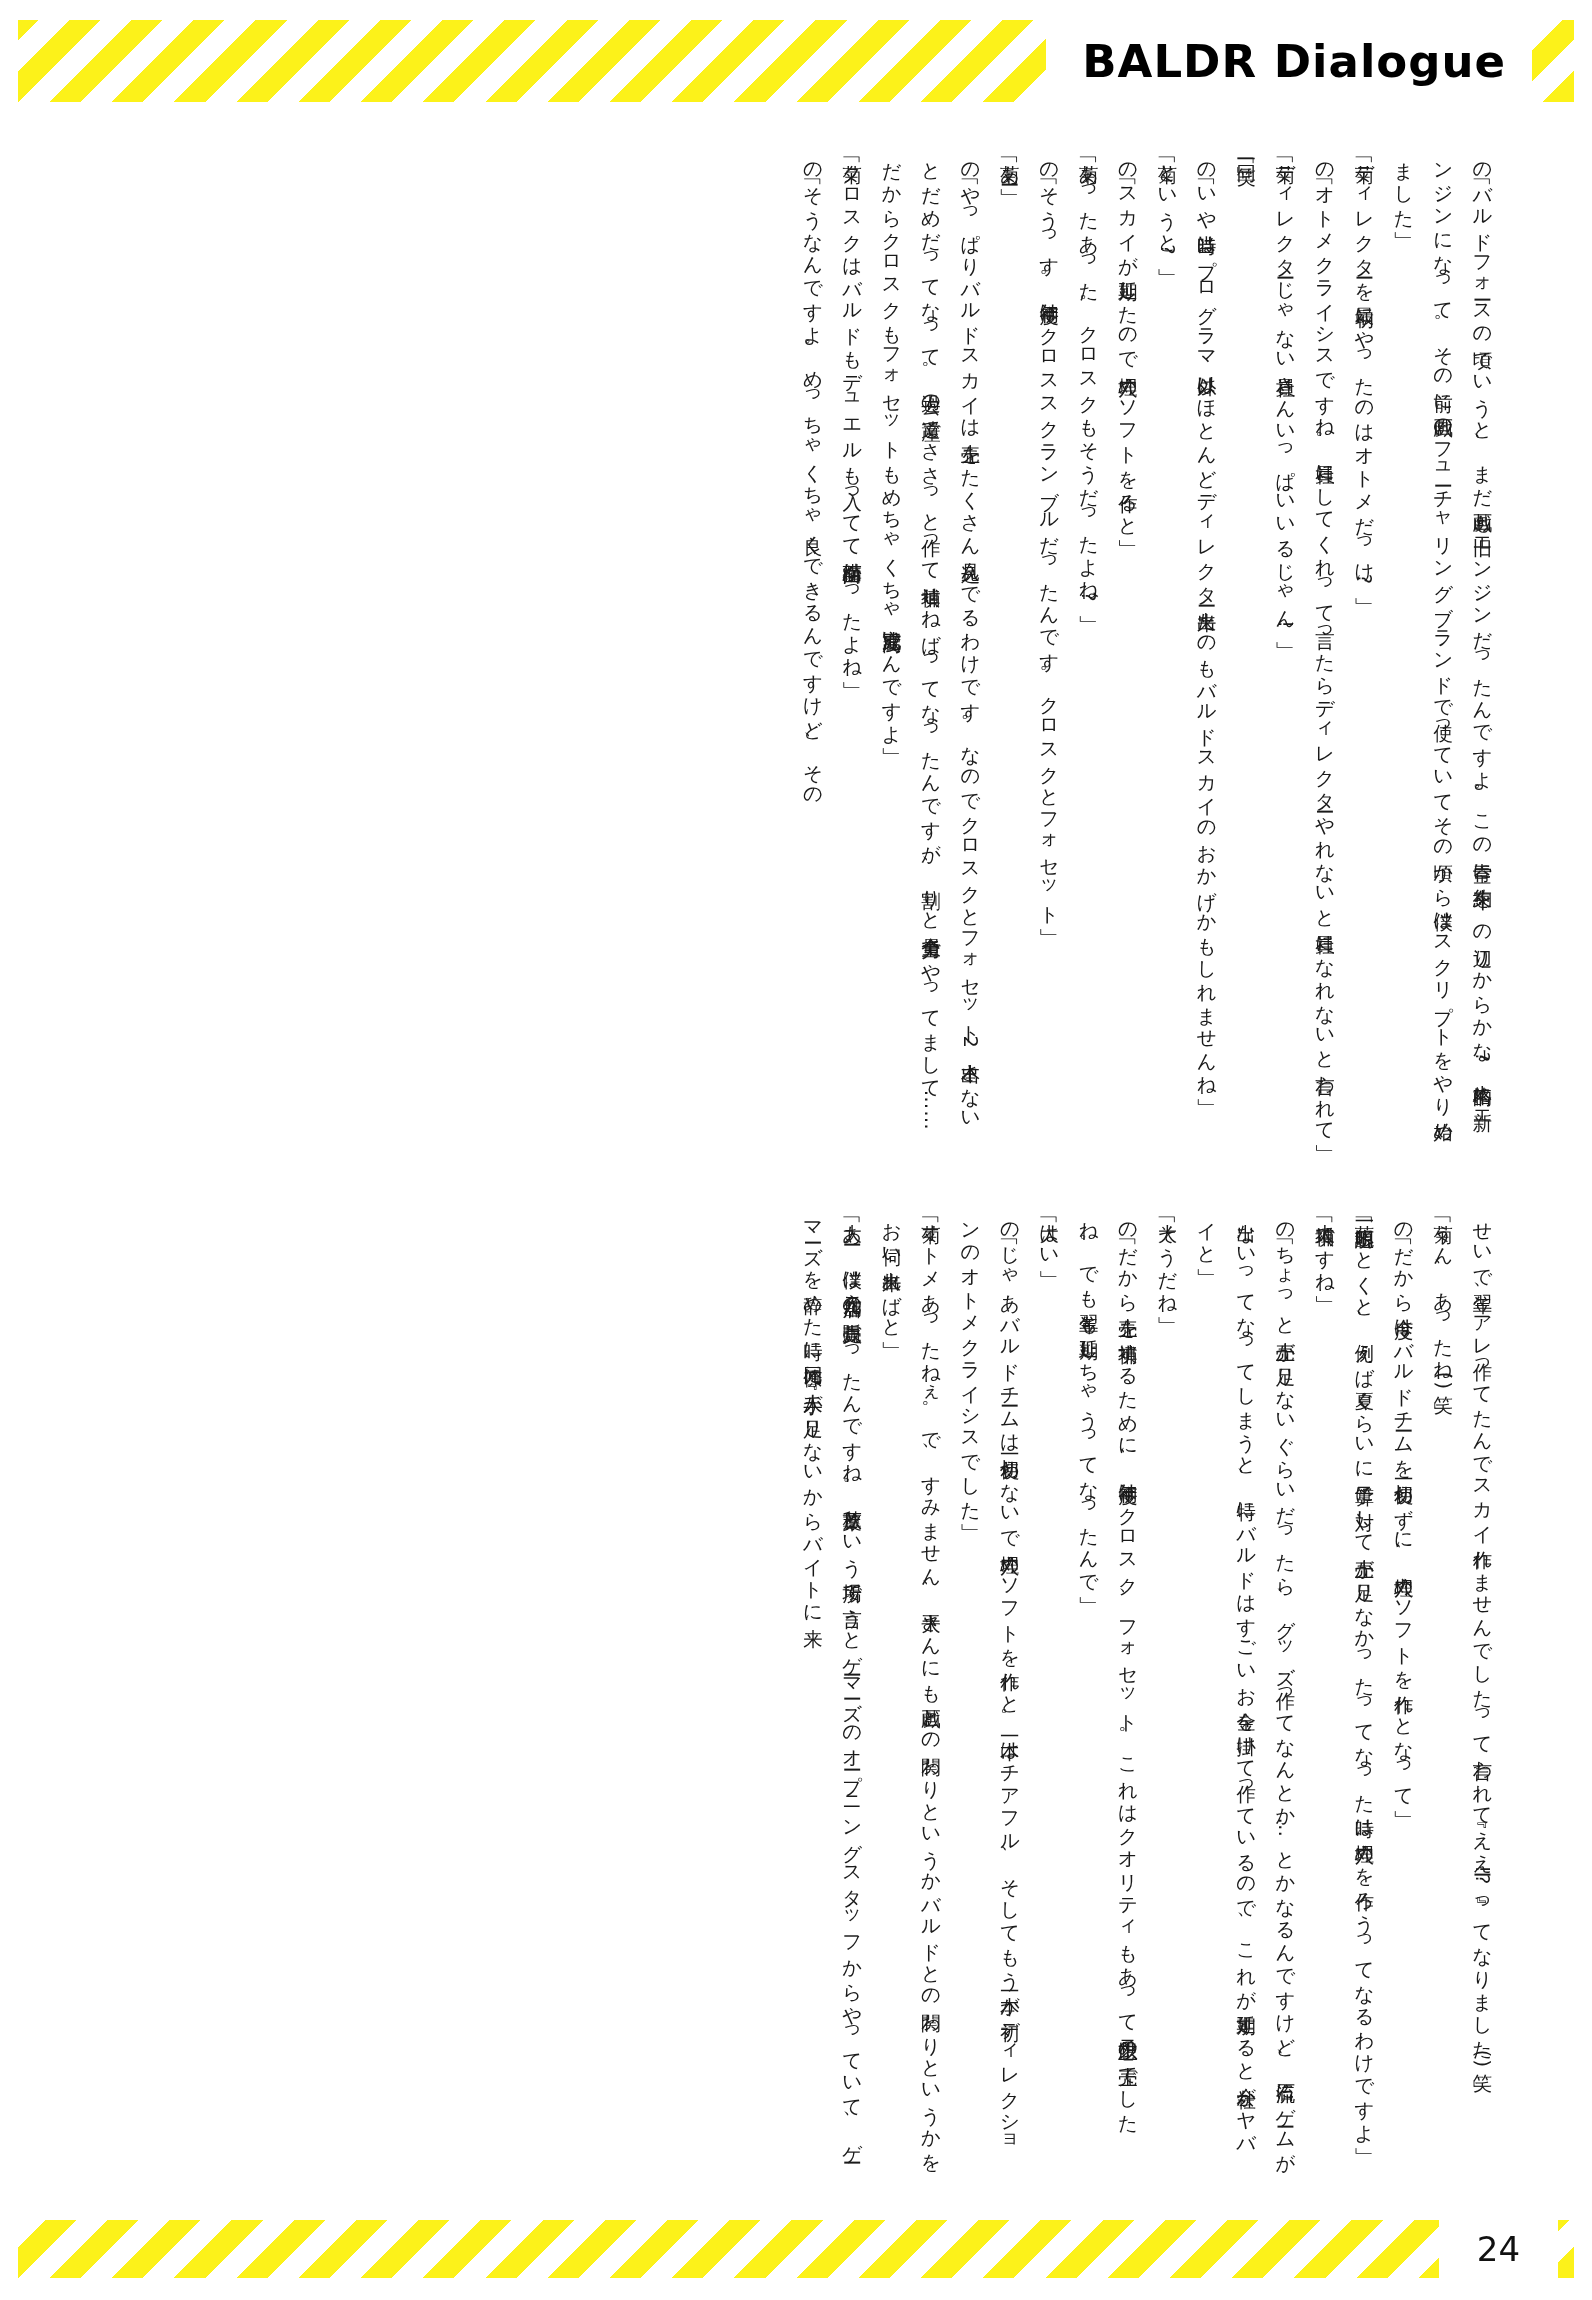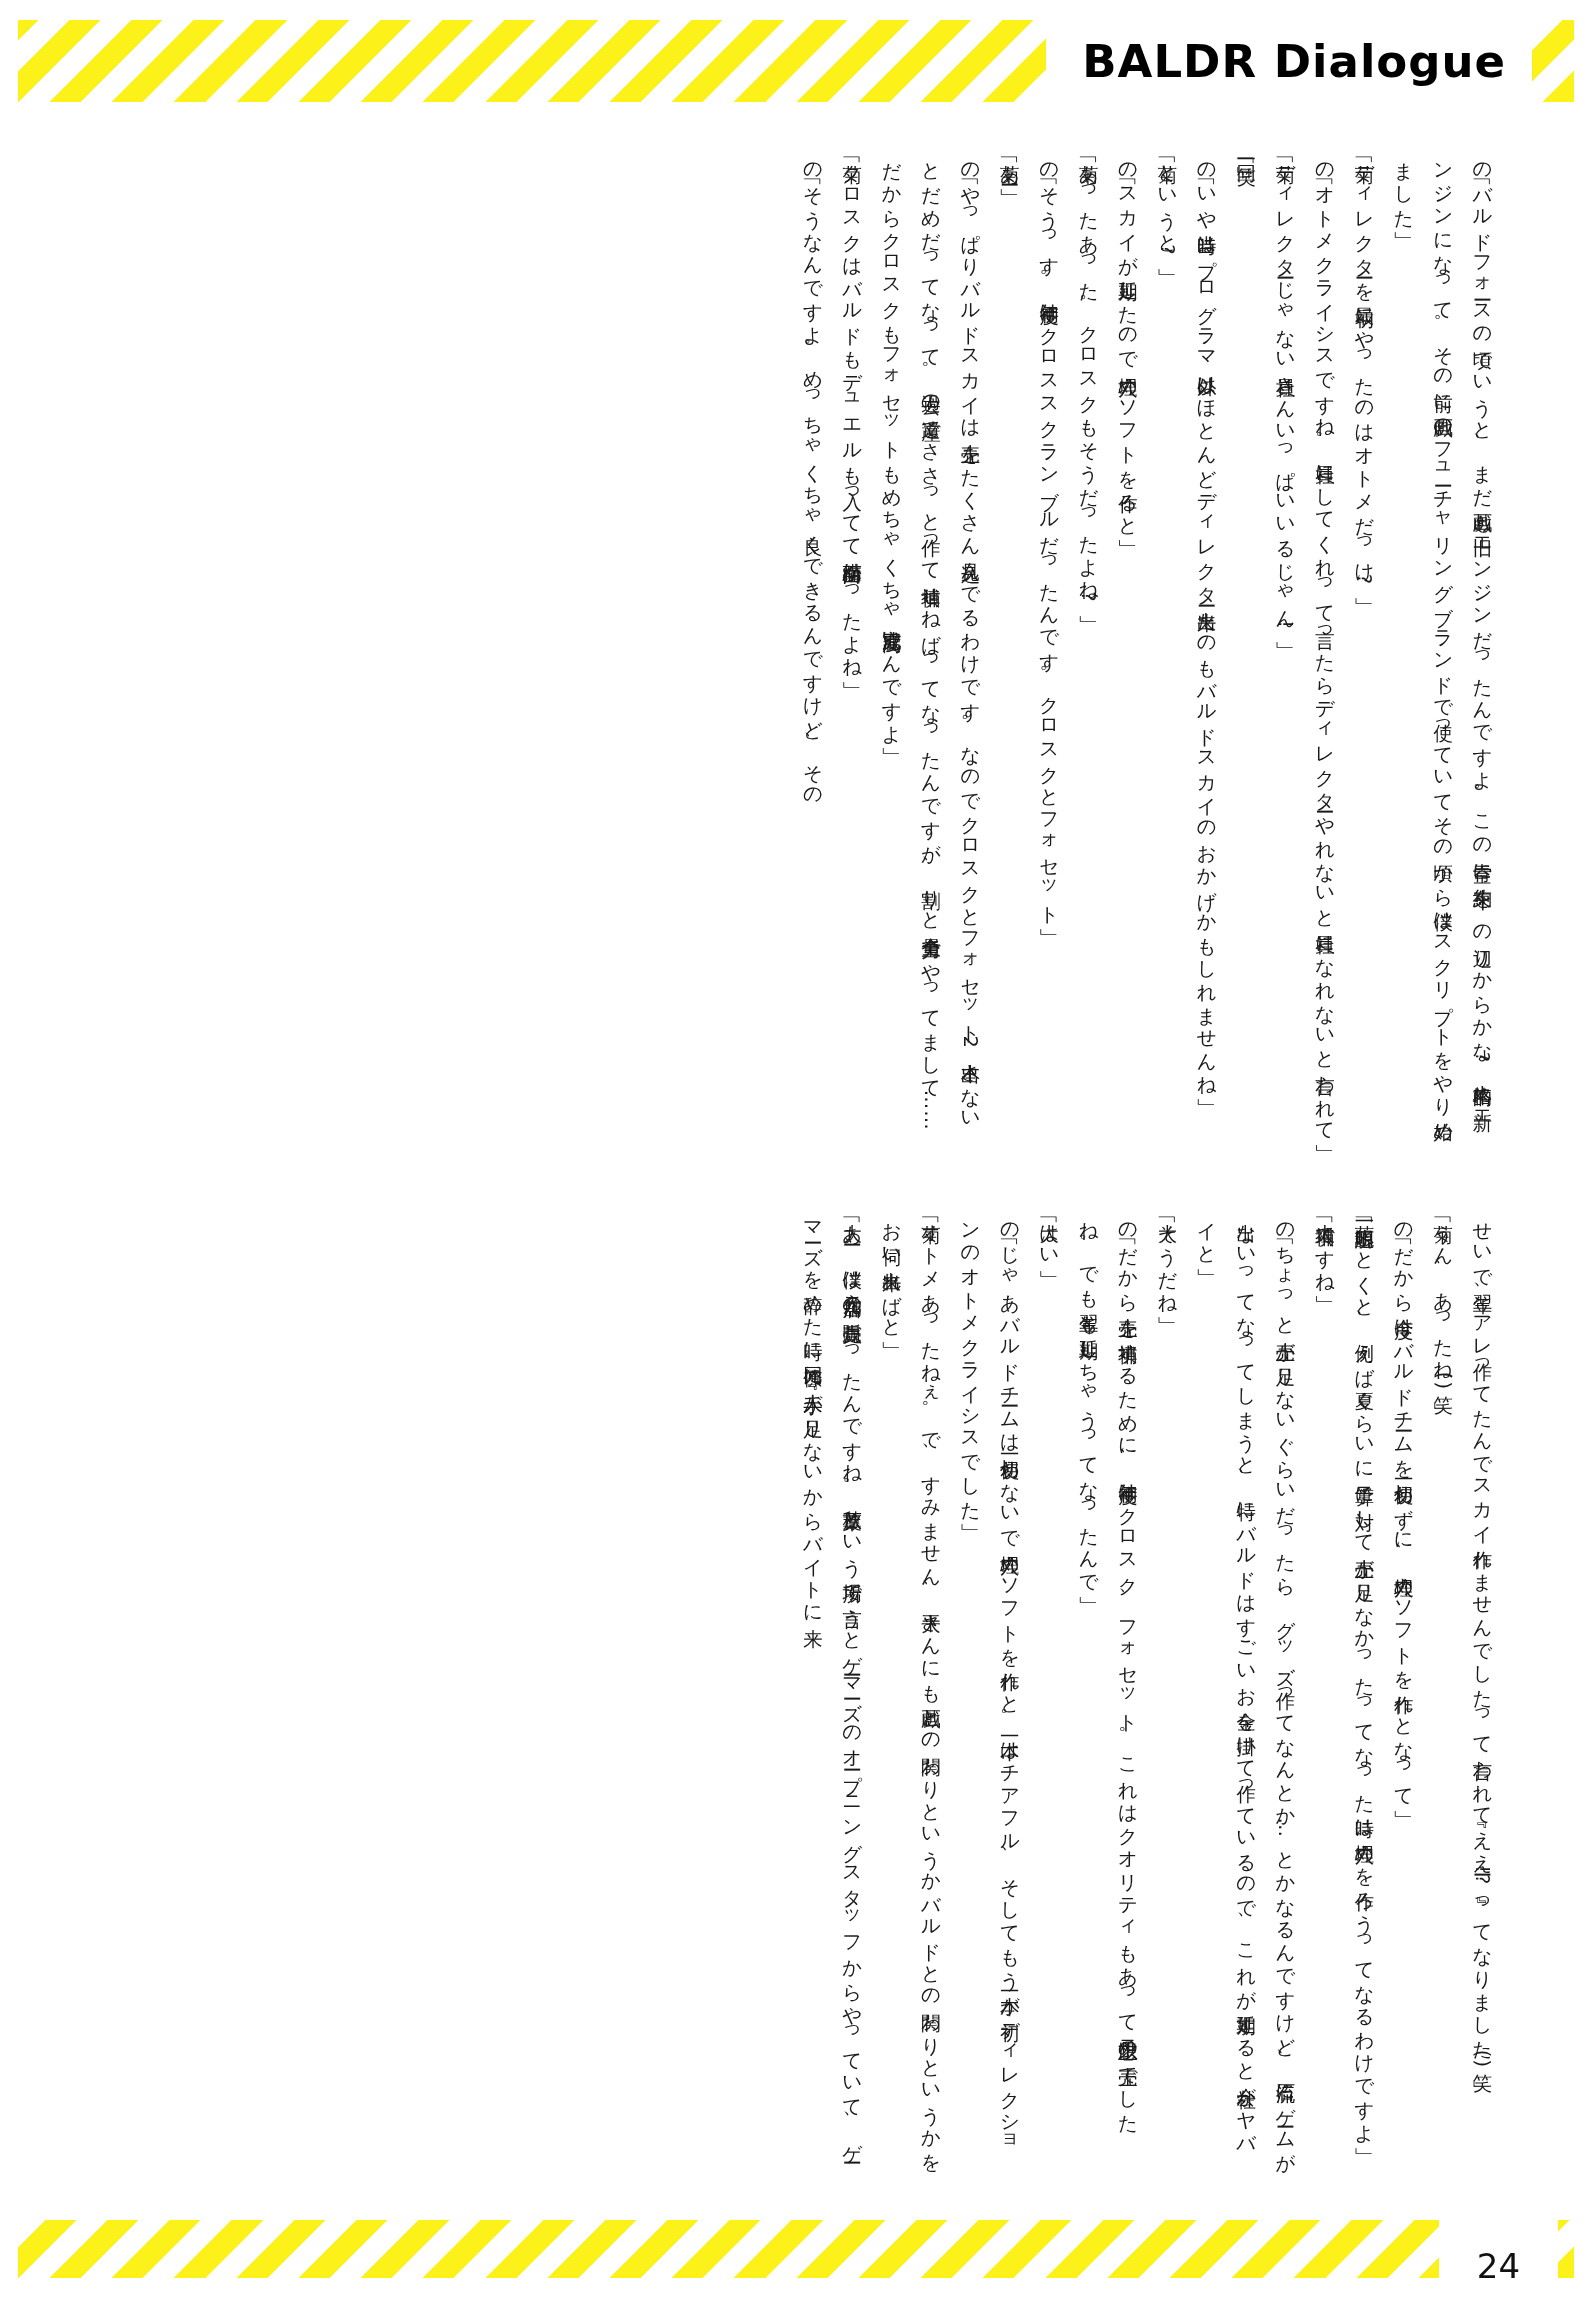--- a/index.html
+++ b/index.html
@@ -81,21 +81,21 @@
     );
   }
   .banner-bottom .page-plate {
     position: absolute;
     right: 34px;
     bottom: 14px;
     width: 119px;
     height: 74px;
     background: #ffffff;
     display: flex;
-    align-items: flex-end;
+    align-items: center;
     justify-content: center;
   }
   .banner-bottom .page-number {
     font-family: "DejaVu Sans", sans-serif;
     font-size: 34px;
     color: #111111;
   }
 
   
   .block {

